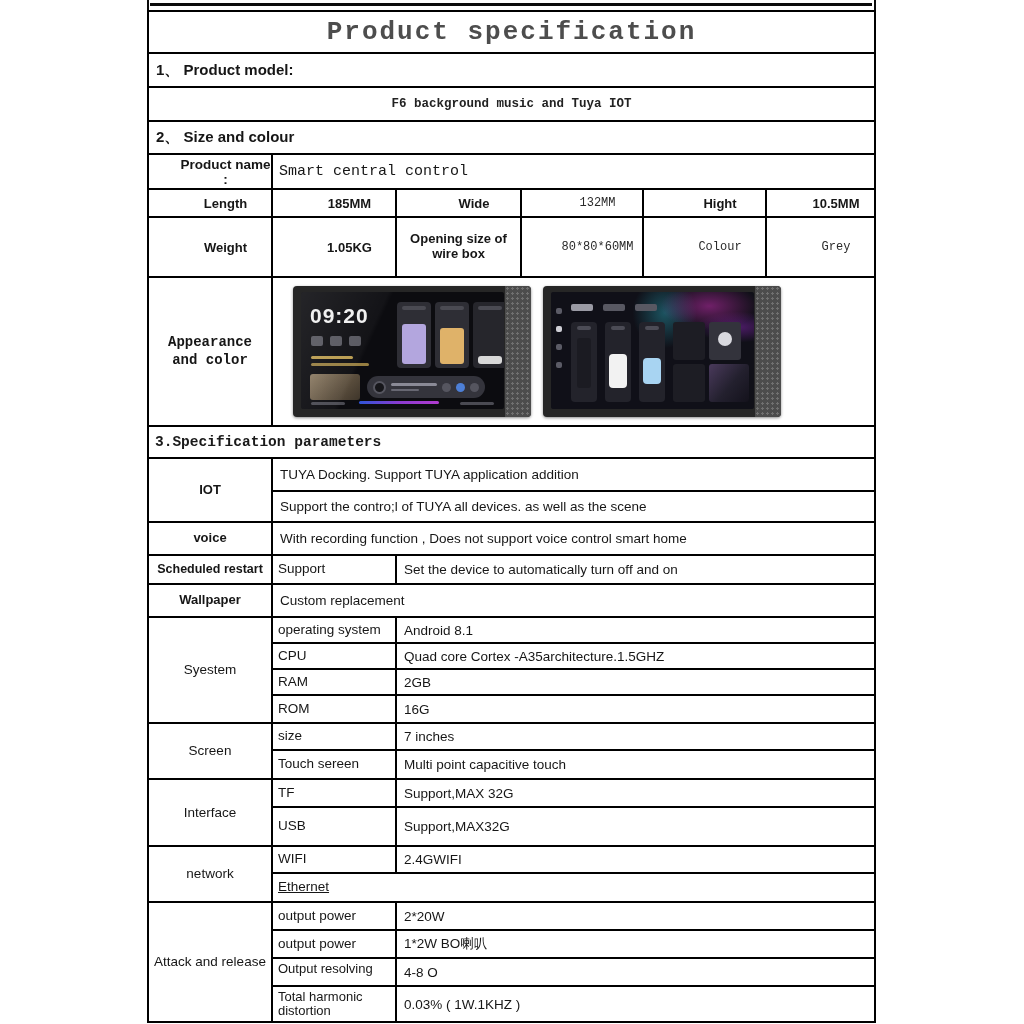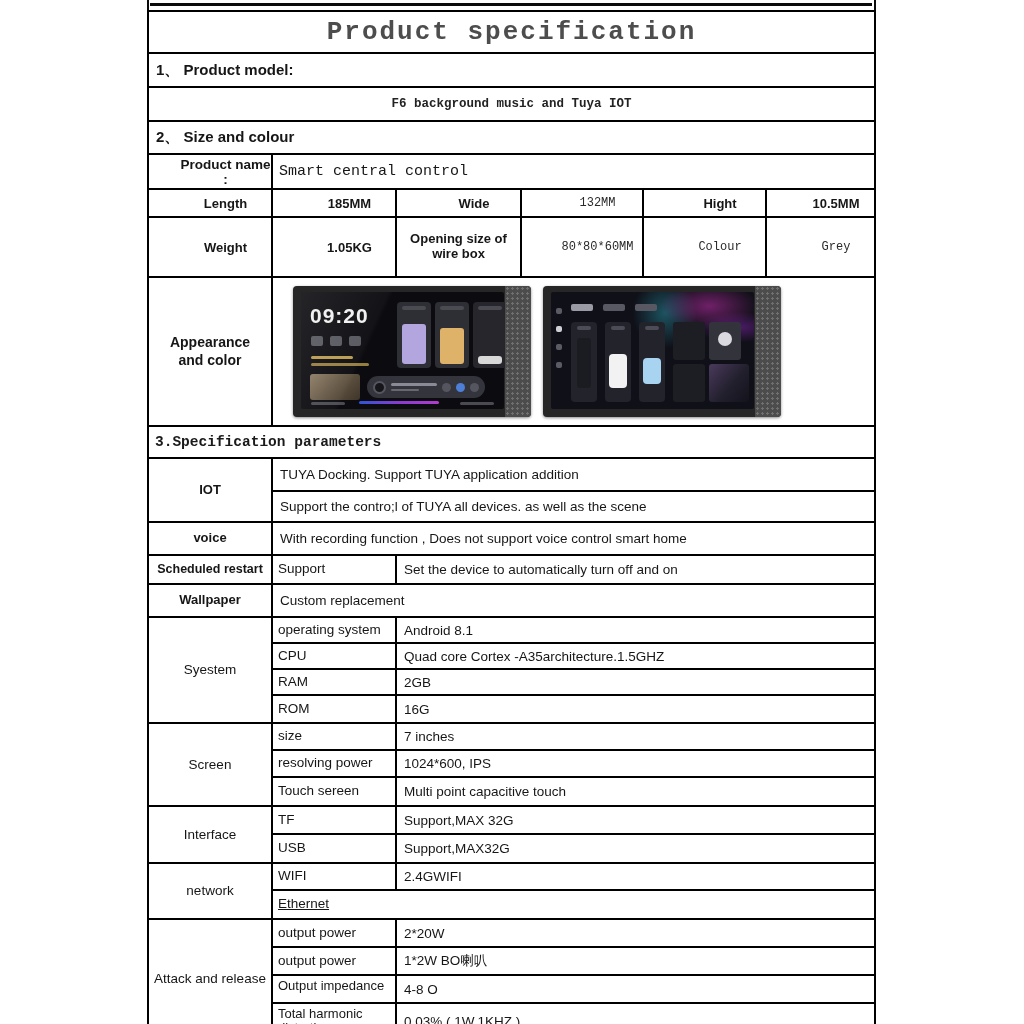--- a/index.html
+++ b/index.html
@@ -41,21 +41,21 @@
   .w4 { width:122px; } .w5 { width:123px; } .wlast { flex:1; }
 
   .pname-row { height:35px; }
   .pname-label { font-weight:bold; font-size:13.5px; }
   .pname-value { font-family:"Liberation Mono", monospace; font-size:15px; padding-left:6px; }
   .dims1-row { height:28px; }
   .dims2-row { height:60px; }
   .wrap-label { line-height:1.15; padding:0 6px; }
 
   .appearance-row { height:149px; }
-  .app-label { font-weight:bold; font-size:14px; line-height:1.25; padding:0 16px; }
+  .app-label { font-weight:bold; font-size:14px; line-height:1.25; padding:0 16px;font-family:Liberation Mono, monospace; }
   .app-cell { position:relative; background:#fff; overflow:hidden; }
 
   
   .device { position:absolute; top:8px; width:238px; height:131px;
     background:#262626; border-radius:4px; padding:6px 27px 8px 8px;
     box-shadow:0 1px 3px rgba(0,0,0,.45); }
   .device-1 { left:20px; } .device-2 { left:270px; }
   .grille { position:absolute; right:0; top:0; bottom:0; width:26px;
     background-color:#4c4c4c;
     background-image:radial-gradient(#707070 1px, transparent 1.3px);
@@ -327,38 +327,34 @@
   </div>
 
   <div class="group">
     <div class="g-label plain">Screen</div>
     <div class="g-rows">
       <div class="subrow" style="height:27px">
         <div class="sub-cell">size</div>
         <div class="val-cell">7 inches</div>
       </div>
       <div class="subrow" style="height:27px">
-        <div class="sub-cell">resolving power</div>
-        <div class="val-cell">1024*600, IPS</div>
-      </div>
-      <div class="subrow" style="height:27px">
         <div class="sub-cell">Touch sereen</div>
         <div class="val-cell">Multi point capacitive touch</div>
       </div>
     </div>
   </div>
 
   <div class="group">
     <div class="g-label plain">Interface</div>
     <div class="g-rows">
       <div class="subrow" style="height:28px">
         <div class="sub-cell">TF</div>
         <div class="val-cell">Support,MAX 32G</div>
       </div>
-      <div class="subrow" style="height:27px">
+      <div class="subrow" style="height:37px">
         <div class="sub-cell">USB</div>
         <div class="val-cell">Support,MAX32G</div>
       </div>
     </div>
   </div>
 
   <div class="group">
     <div class="g-label plain">network</div>
     <div class="g-rows">
       <div class="subrow" style="height:27px">
@@ -376,21 +372,21 @@
     <div class="g-rows">
       <div class="subrow" style="height:28px">
         <div class="sub-cell">output power</div>
         <div class="val-cell">2*20W</div>
       </div>
       <div class="subrow" style="height:28px">
         <div class="sub-cell">output power</div>
         <div class="val-cell">1*2W BO喇叭</div>
       </div>
       <div class="subrow" style="height:28px">
-        <div class="sub-cell clip" style="font-size:13px">Output impedance</div>
+        <div class="sub-cell clip" style="font-size:13px">Output resolving</div>
         <div class="val-cell">4-8 O</div>
       </div>
       <div class="subrow" style="height:34px">
         <div class="sub-cell clip" style="font-size:13px">Total harmonic distortion</div>
         <div class="val-cell">0.03% ( 1W.1KHZ )</div>
       </div>
     </div>
   </div>
 
 </div>

